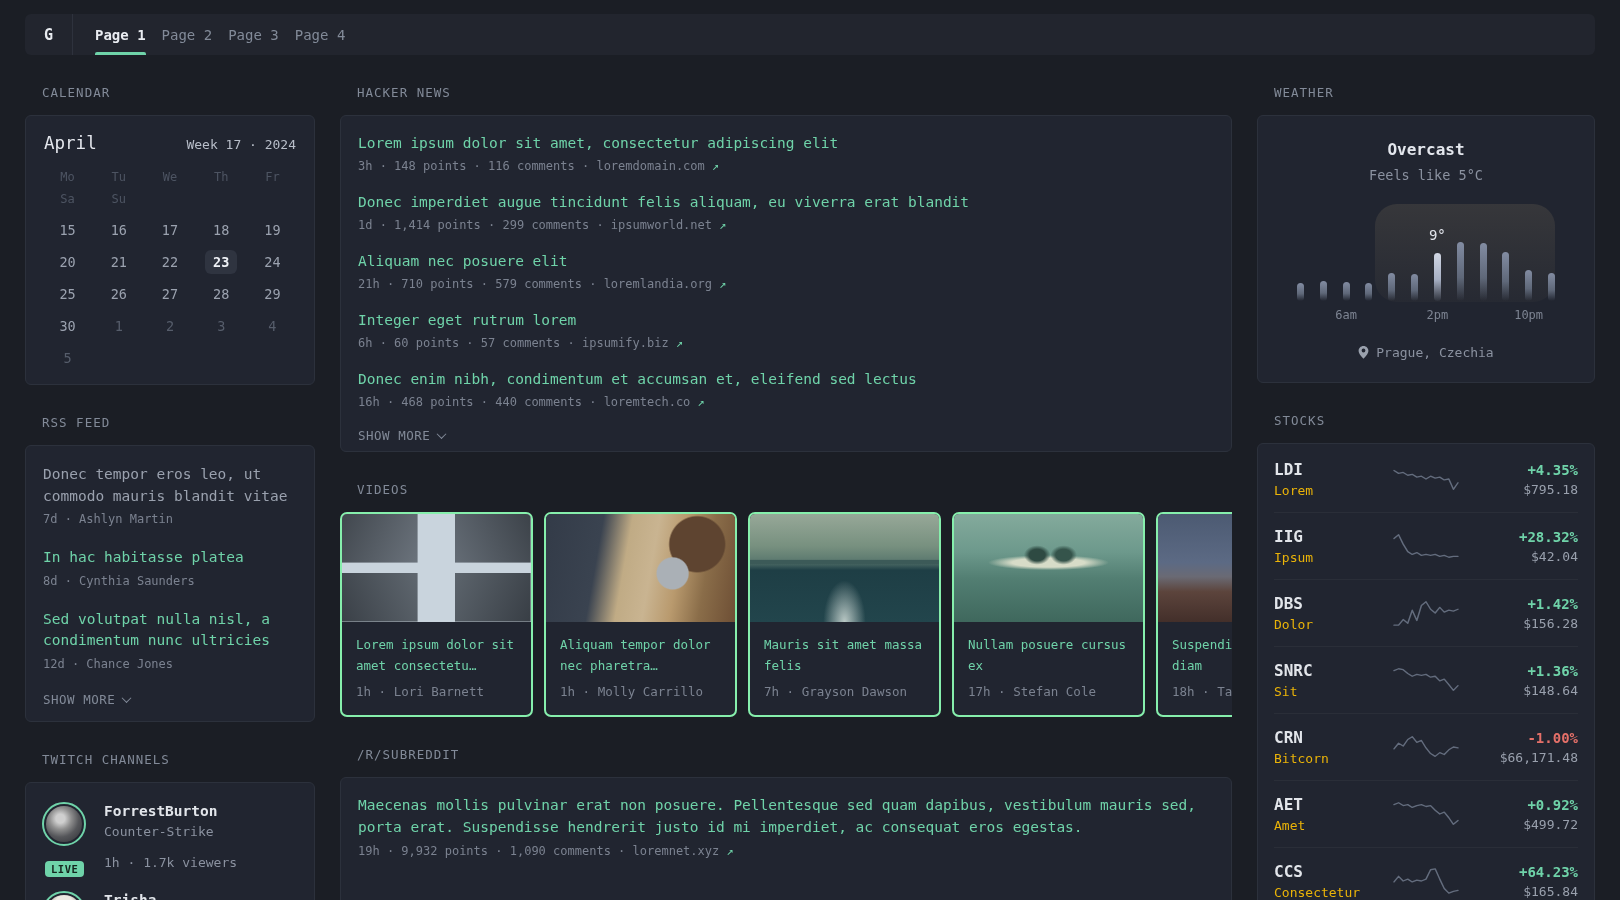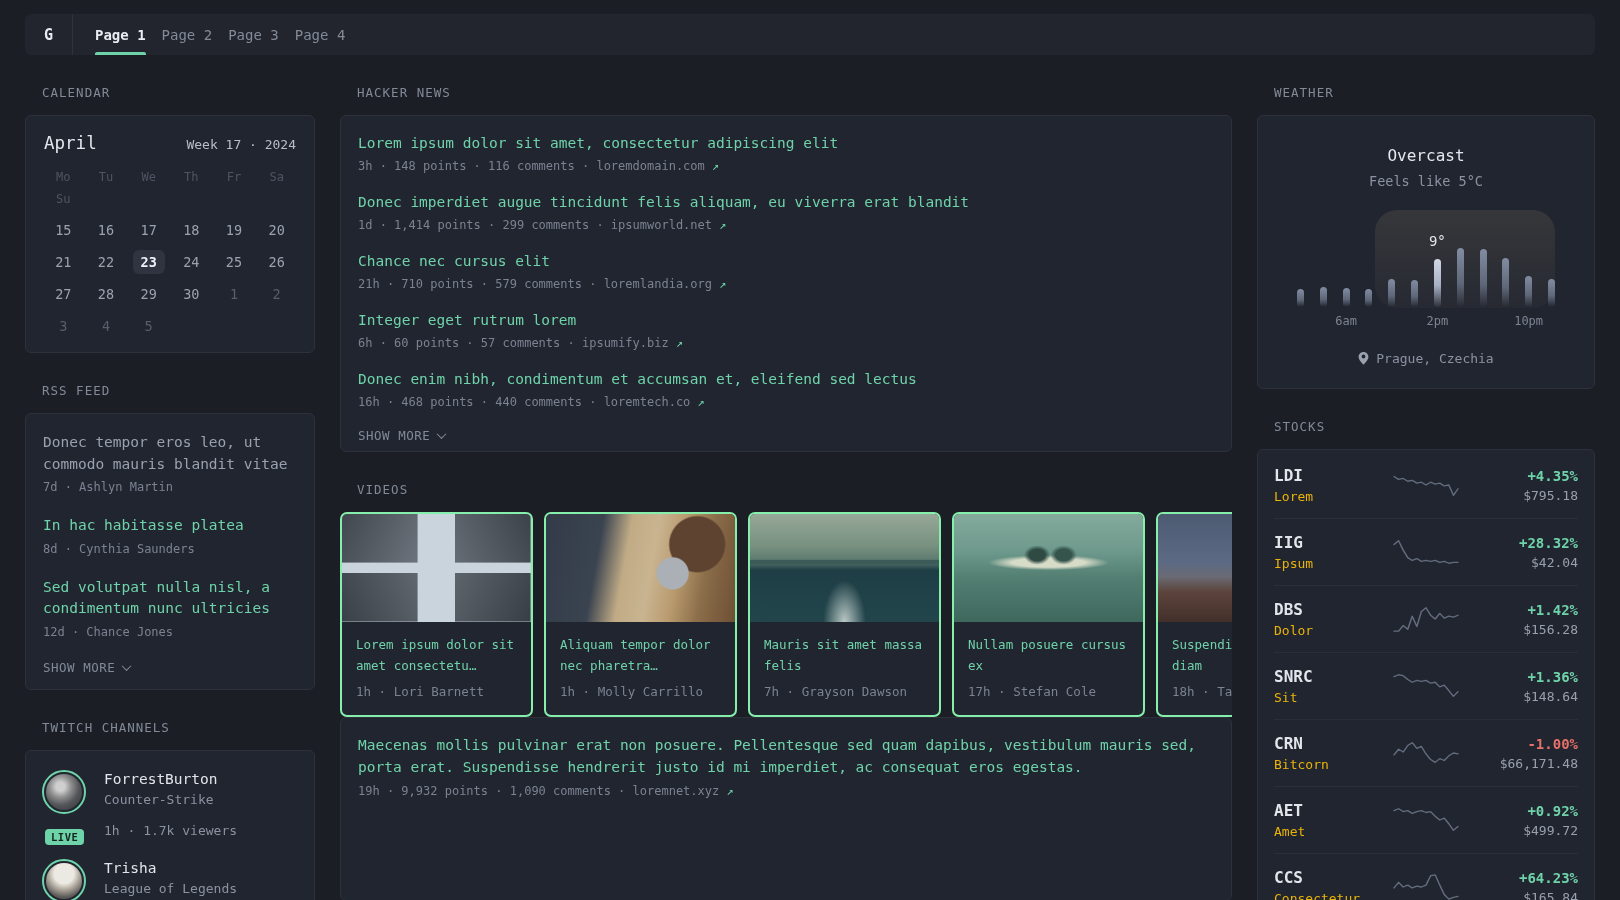--- a/index.html
+++ b/index.html
@@ -22,21 +22,21 @@
   .col-right{width:338px;flex:none}
   .sec-label{font-size:12.5px;letter-spacing:1px;color:#828a98;margin:30px 0 15px 17px;white-space:nowrap}
   .card{background:#212530;border:1px solid #2c313c;border-radius:6px}
   .show-more{display:flex;align-items:center;gap:8px;font-size:12.5px;letter-spacing:.5px;color:#828a98;cursor:pointer}
   .chev{display:inline-block;width:6px;height:6px;border-left:1.5px solid currentColor;border-bottom:1.5px solid currentColor;transform:rotate(-45deg) translate(1px,-1px)}
   
   .cal{padding:17px 16px 10px}
   .cal-head{display:flex;justify-content:space-between;align-items:baseline;padding:0 2px}
   .cal-month{font-size:17.5px;color:#e4e7ed}
   .cal-week{font-size:13px;color:#b8bec9}
-  .cal-grid{display:grid;grid-template-columns:repeat(6,1fr)}
+  .cal-grid{display:grid;grid-template-columns:repeat(5,1fr)}
   .cal-grid.wd{margin-top:17px}
   .cal-wd{font-size:12px;color:#4d5462;text-align:center;height:22px}
   .cal-day{height:32px;display:flex;align-items:center;justify-content:center;font-size:13.5px;color:#9ba2af}
   .cal-day span{padding:4px 8px;border-radius:6px}
   .cal-day.muted{color:#565d6b}
   .cal-day.sel span{background:#2f3440;color:#eef1f6;font-weight:bold}
   
   .rss{padding:18px 17px 14px}
   .feed-item{margin-bottom:21px}
   .feed-title{display:block;font-size:14.5px;line-height:21.5px;color:#6fd3a9;text-decoration:none;cursor:pointer}
@@ -44,21 +44,21 @@
   .feed-meta{font-size:12px;color:#7b8290;margin-top:5px}
   
   .twitch{padding:19px 16px}
   .t-row{display:flex;gap:16px;margin-bottom:21px;cursor:pointer}
   .t-avwrap{position:relative;width:46px;flex:none}
   .t-av{width:36px;height:36px;border-radius:50%;border:2px solid #3a4150;padding:2px}
   .t-row.is-live .t-av{border-color:#6fd3a9}
   .t-avimg{width:100%;height:100%;border-radius:50%}
   .badge{display:none;position:absolute;left:3px;bottom:-7px;background:#6fd3a9;color:#15241d;font-size:10.5px;font-weight:bold;padding:2px 6px;border-radius:4px;letter-spacing:.5px}
   .t-row.is-live .badge{display:block}
-  .t-name{font-size:14.5px;font-weight:normal;color:#e2e5ea;padding-top:1px}
+  .t-name{font-size:14.5px;font-weight:bold;color:#e2e5ea;padding-top:1px}
   .t-cat{font-size:13px;color:#8b92a0;margin-top:5px}
   .t-view{font-size:13px;color:#8b92a0;margin-top:16px}
   
   .hn{padding:17px 17px 8px}
   .hn-item{margin-bottom:19px}
   .hn-title{display:block;font-size:14.5px;line-height:21px;color:#6fd3a9;cursor:pointer}
   .hn-meta{font-size:12px;color:#7b8290;margin-top:5px}
   .ext{color:#6fd3a9}
   
   .vid-row{display:flex;gap:11px;overflow:hidden}
@@ -73,21 +73,21 @@
   .scene-fog{background:radial-gradient(ellipse 10% 28% at 52% 52%,#20262e 0 60%,rgba(32,38,46,0) 100%),linear-gradient(180deg,#4c5a72 0%,#5c6a84 45%,#6a6a74 58%,#5c443c 72%,#432f2a 100%)}
   .scene-av-forrest{background:radial-gradient(circle at 40% 35%,#cfcfcf 0 14%,#8f8f8f 34%,#55565a 58%,#2c2e33 100%)}
   .scene-av-trisha{background:radial-gradient(circle at 50% 30%,#ece9e2 0 32%,#b9b2a6 48%,#5d5a58 75%,#37393f 100%)}
   .scene-av-kendall{background:radial-gradient(circle at 50% 40%,#ecd2b4 0 28%,#cda77f 52%,#8a6c4f 78%,#4e3d2f 100%)}
   
   .reddit{padding:16px 17px;min-height:150px}
   .r-title{display:block;font-size:14.5px;line-height:22px;color:#6fd3a9;cursor:pointer}
   .r-meta{font-size:12px;color:#7b8290;margin-top:6px}
   
   .weather{padding:18px 22px 22px;text-align:center}
-  .w-cond{font-size:16px;font-weight:normal;color:#e4e7ed;margin-top:12px}
+  .w-cond{font-size:16px;font-weight:bold;color:#e4e7ed;margin-top:6px}
   .w-feels{font-size:13.5px;color:#8b92a0;margin-top:8px}
   .w-chart{position:relative;width:258px;height:90px;margin:28px auto 0}
   .daylight{position:absolute;left:78px;top:-7px;width:180px;bottom:-1px;border-radius:22px;background:linear-gradient(180deg,rgba(209,184,134,.12),rgba(209,184,134,.03))}
   .bars{position:absolute;left:0;right:0;top:0;bottom:0;display:flex;justify-content:space-between;align-items:flex-end}
   .wbar{position:relative;width:7px;height:100%;display:flex;align-items:flex-end}
   .wfill{display:block;width:7px;border-radius:4px;background:linear-gradient(180deg,#828ca2 0%,#5f6879 60%,rgba(95,104,121,0) 100%)}
   .wbar.hl .wfill{background:linear-gradient(180deg,#d2d8e5 0%,#a7b0c4 55%,rgba(167,176,196,.05) 100%)}
   .wtemp{position:absolute;bottom:58px;left:50%;transform:translateX(-50%);font-size:14px;color:#e2e5ec;white-space:nowrap}
   .wtime{position:absolute;top:calc(100% + 7px);left:50%;transform:translateX(-50%);font-size:12px;color:#7d8492;white-space:nowrap}
   .w-loc{display:flex;justify-content:center;align-items:center;gap:7px;font-size:13px;color:#8b92a0;margin-top:44px}
@@ -292,21 +292,21 @@
             </div>
           </div>
           <div class="hn-item">
             <a class="hn-title">Donec imperdiet augue tincidunt felis aliquam, eu viverra erat blandit</a>
             <div class="hn-meta">
               <span>1d · 1,414 points · 299 comments · ipsumworld.net</span>
               <span class="ext">↗</span>
             </div>
           </div>
           <div class="hn-item">
-            <a class="hn-title">Chance nec cursus elit</a>
+            <a class="hn-title">Aliquam nec posuere elit</a>
             <div class="hn-meta">
               <span>21h · 710 points · 579 comments · loremlandia.org</span>
               <span class="ext">↗</span>
             </div>
           </div>
           <div class="hn-item">
             <a class="hn-title">Integer eget rutrum lorem</a>
             <div class="hn-meta">
               <span>6h · 60 points · 57 comments · ipsumify.biz</span>
               <span class="ext">↗</span>
@@ -350,20 +350,21 @@
           <div class="v-by">17h · Stefan Cole</div>
         </div>
         <div class="v-card">
           <div class="v-thumb scene-fog"></div>
           <div class="v-title">Suspendisse
 diam</div>
           <div class="v-by">18h · Tara</div>
         </div>
       </div>
 
+    <div class="sec-label">/R/SUBREDDIT</div>
     <div class="card reddit">
       <a class="r-title">Maecenas mollis pulvinar erat non posuere. Pellentesque sed quam dapibus, vestibulum mauris sed, porta erat. Suspendisse hendrerit justo id mi imperdiet, ac consequat eros egestas.</a>
       <div class="r-meta">
         <span>19h · 9,932 points · 1,090 comments · loremnet.xyz</span>
         <span class="ext">↗</span>
       </div>
     </div>
   </div>
 
   <div class="col-right">

